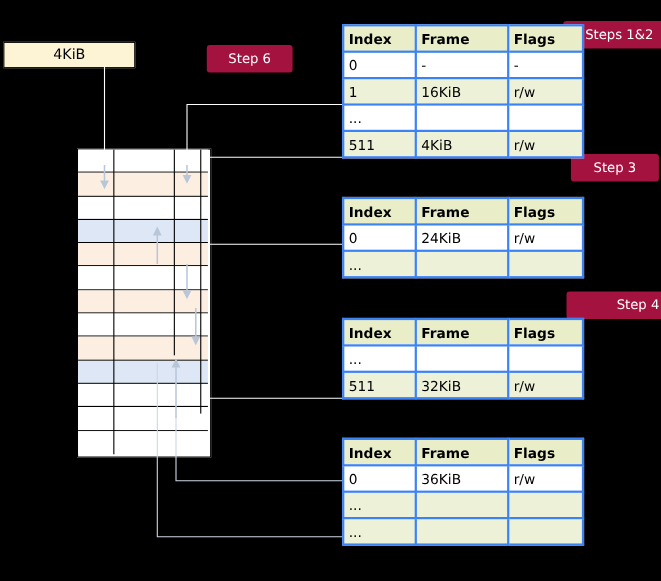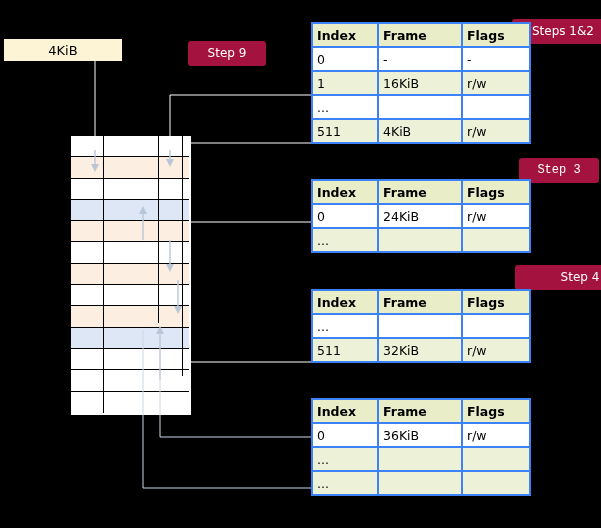--- a/index.html
+++ b/index.html
@@ -70,26 +70,26 @@
 
 <div class="abs" style="left:103px;top:136px;width:1px;height:277px;background:#000;"></div>
 <div class="abs" style="left:158px;top:136px;width:1px;height:187px;background:#000;"></div>
 <div class="abs" style="left:182px;top:136px;width:1px;height:240px;background:#000;"></div>
 
 <div class="page-block abs" style="left:3px;top:38px;width:118px;height:22px;">
   <span>4KiB</span>
 </div>
 
 <div class="badge abs" style="left:188px;top:41px;width:60px;height:18px;">
-  <span>Step 9</span>
+  <span>Step 6</span>
 </div>
 <div class="badge abs" style="left:512px;top:19px;width:84px;height:18px;">
   <span>Steps 1&amp;2</span>
 </div>
-<div class="badge abs" style="left:519px;top:158px;width:62px;height:18px;font-family:Liberation Mono, monospace;">
+<div class="badge abs" style="left:519px;top:140px;width:62px;height:18px;">
   <span>Step 3</span>
 </div>
 <div class="badge abs" style="left:515px;top:265px;width:62px;height:18px;padding-left:34px;">
   <span>Step 4</span>
 </div>
 
 <div class="abs" id="table-0" style="left:311px;top:22px;">
     <table class="pt">
       <thead>
         <tr>

